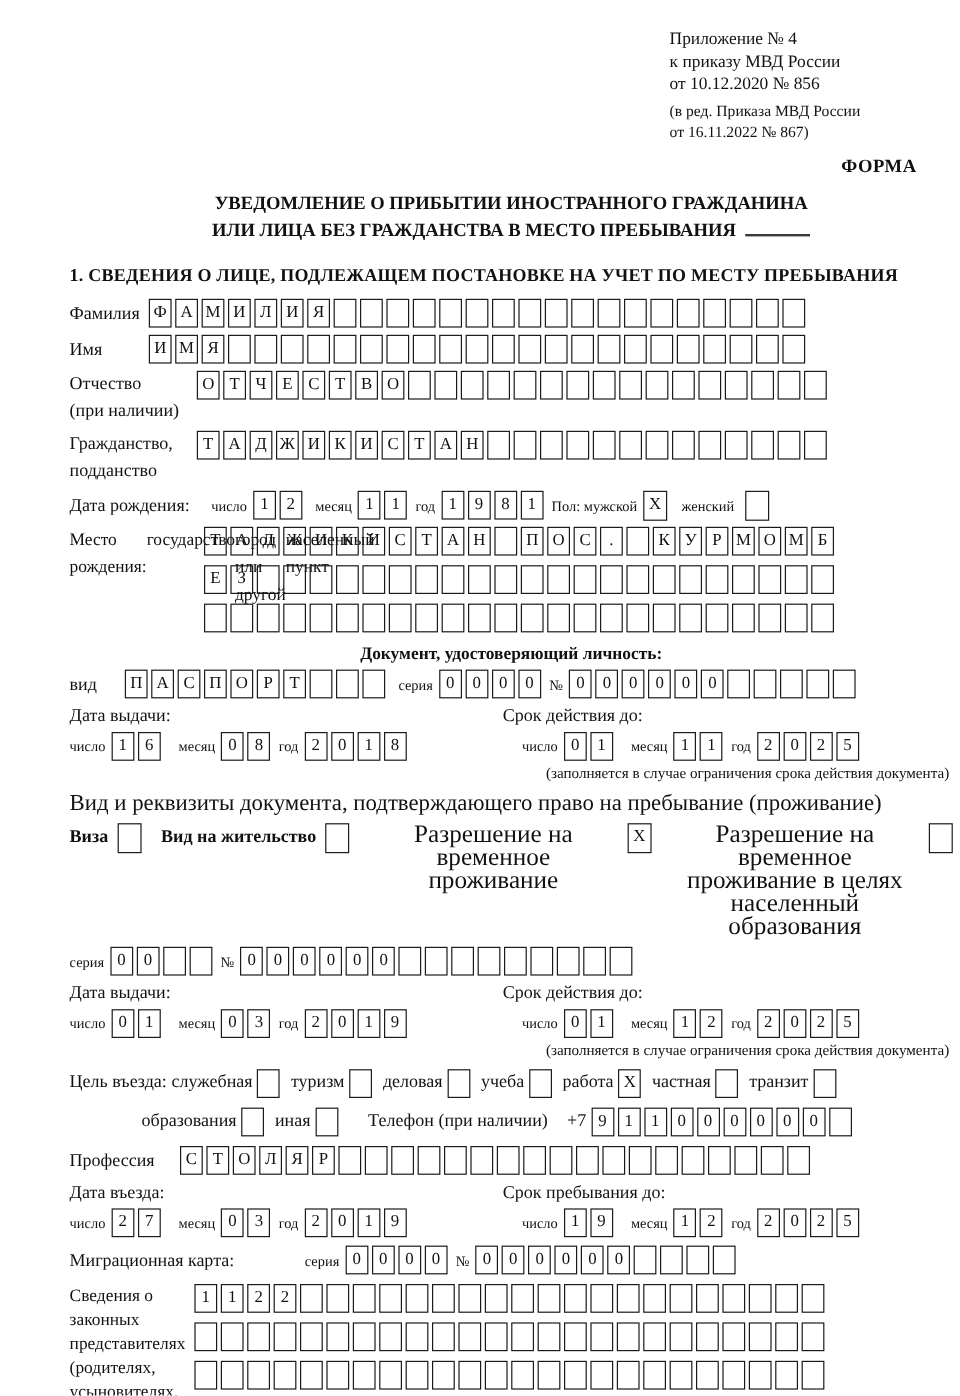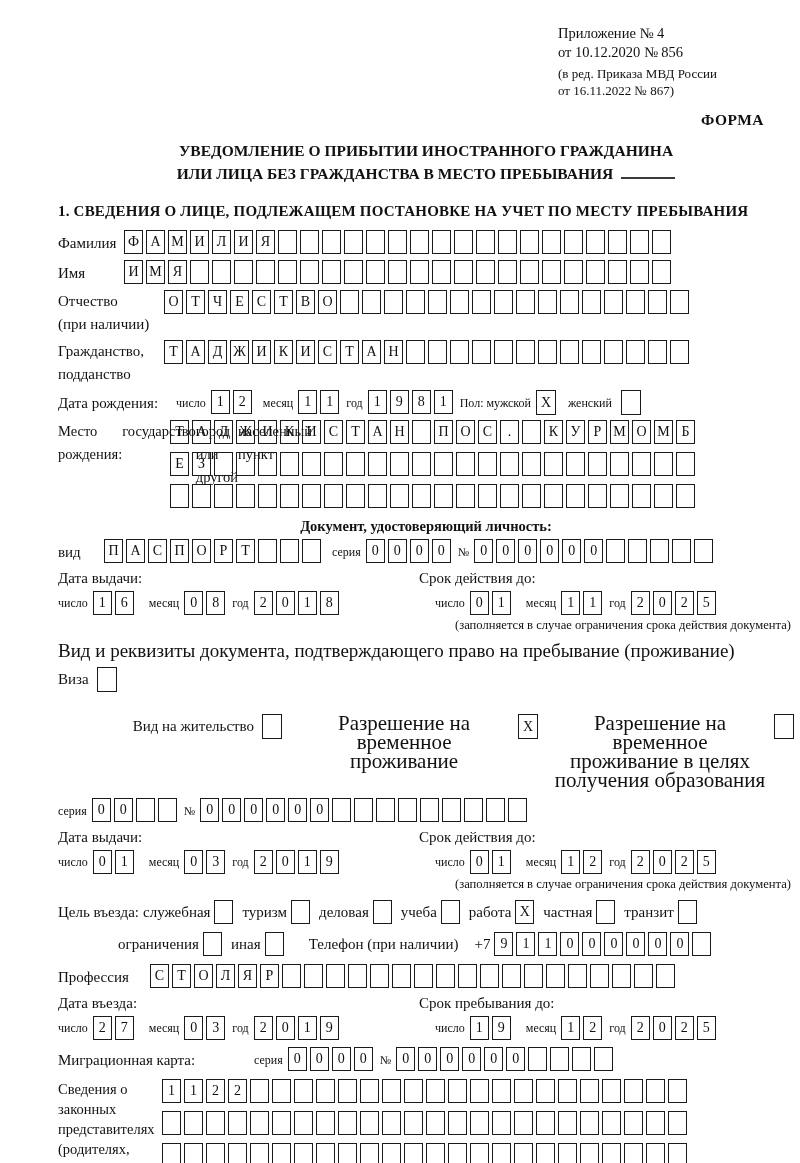--- a/index.html
+++ b/index.html
@@ -54,39 +54,40 @@
   .dcol-right { width:372px; flex:none; margin-left:16px; }
   .dhead { text-align:left; font-size:15px; line-height:19px; }
   .dline { display:flex; align-items:center; margin-top:2px; }
   .note { font-size:12.6px; line-height:15px; text-align:right; margin-top:2px; white-space:nowrap; }
 
   .para { font-size:19px; line-height:20px; margin-top:8px; }
 
   .options-row { display:flex; align-items:flex-start; margin-top:6px; }
   .opt { display:flex; align-items:flex-start; }
   .opt .cb { margin-left:8px; margin-top:0; }
-  .opt-label { font-size:15px; line-height:25px; white-space:nowrap; }
+  .opt-label { font-size:15px; line-height:25px; white-space:nowrap;font-weight:bold; }
   .opt-multi { text-align:center; font-size:21px; line-height:19px; }
-  .opt + .opt { margin-left:16px;margin-top:47px; }
+  .opt + .opt { margin-left:16px; }
 
   .goal-row { display:flex; align-items:center; margin-top:8px; }
   .goal-row .g { font-size:15px; margin-right:4px; white-space:nowrap; }
   .goal-row .cb { width:19px; height:24px; margin-right:9px; }
   .indent60 { margin-left:60px; }
 
   .rep-block { display:flex; margin-top:6px; }
   .rep-labels { width:104px; flex:none; display:flex; flex-direction:column; font-size:14.5px; line-height:20px; }
 </style>
 </head>
 <body>
 
 <div class="page">
 
   <div class="appendix">
     <div>Приложение № 4</div>
+    <div>к приказу МВД России</div>
     <div>от 10.12.2020 № 856</div>
     <div class="rev rev-first">(в ред. Приказа МВД России</div>
     <div class="rev">от 16.11.2022 № 867)</div>
   </div>
 
   <div class="forma">ФОРМА</div>
 
   <div class="title">
     <div>УВЕДОМЛЕНИЕ О ПРИБЫТИИ ИНОСТРАННОГО ГРАЖДАНИНА</div>
     <div><span>ИЛИ ЛИЦА БЕЗ ГРАЖДАНСТВА В МЕСТО ПРЕБЫВАНИЯ</span><span class="blank"></span></div>
@@ -438,21 +439,21 @@
       <span class="opt-multi">
         <span style="display:block">Разрешение на временное</span>
         <span style="display:block">проживание</span>
       </span>
       <span class="cb">X</span>
     </span>
     <span class="opt">
       <span class="opt-multi">
         <span style="display:block">Разрешение на временное</span>
         <span style="display:block">проживание в целях</span>
-        <span style="display:block">получения образования</span>
+        <span style="display:block">населенный образования</span>
       </span>
       <span class="cb"></span>
     </span>
   </div>
 
   <div class="row mt8">
     <span class="dlbl">серия</span>
     <span class="cells">
         <span class="cell">0</span>
         <span class="cell">0</span>
@@ -539,21 +540,21 @@
     <span class="cb"></span>
     <span class="g">работа</span>
     <span class="cb">X</span>
     <span class="g">частная</span>
     <span class="cb"></span>
     <span class="g">транзит</span>
     <span class="cb"></span>
   </div>
 
   <div class="goal-row indent60">
-    <span class="g">ограничения</span>
+    <span class="g">образования</span>
     <span class="cb"></span>
     <span class="g">иная</span>
     <span class="cb"></span>
     <span class="g ml16">Телефон (при наличии)</span>
     <span class="g ml12">+7</span>
     <span class="cells">
         <span class="cell">9</span>
         <span class="cell">1</span>
         <span class="cell">1</span>
         <span class="cell">0</span>

